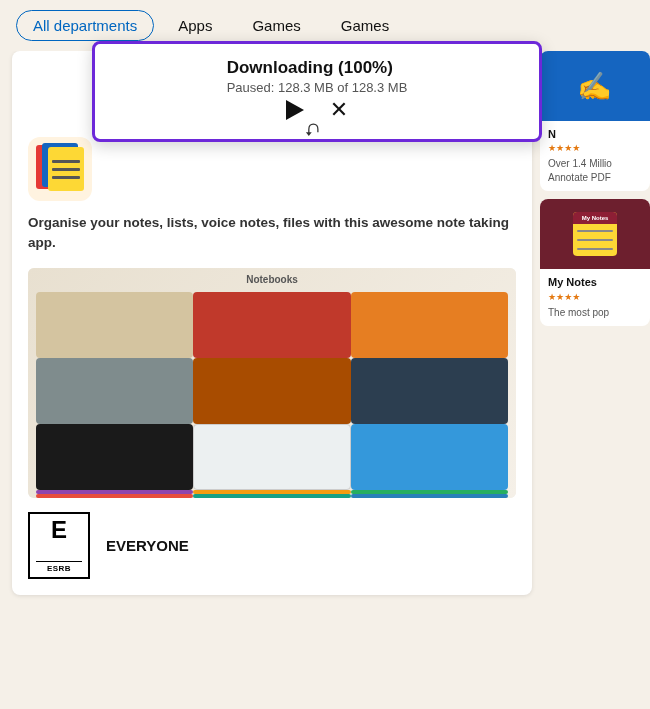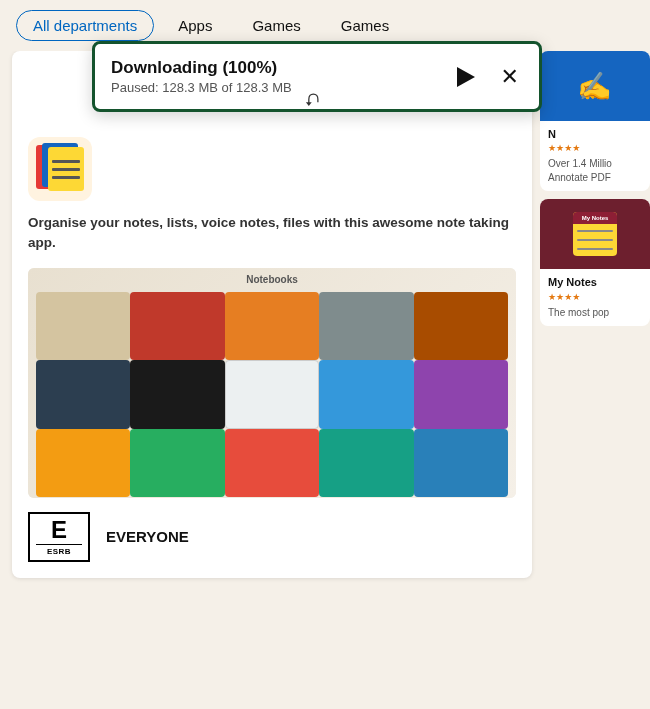--- a/index.html
+++ b/index.html
@@ -65,27 +65,28 @@
     }
 
     
     .download-popup {
       position: absolute;
       top: -10px;
       left: 80px;
       right: -10px;
       background: #fff;
       border-radius: 8px;
-      border: 3px solid #14532d;
+      border: 3px solid #6d28d9;
       padding: 14px 16px;
       z-index: 20;
       box-shadow: 0 4px 16px rgba(0,0,0,0.18);
       display: flex;
       align-items: center;
       justify-content: space-between;
+      flex-direction: column;
     }
 
     .download-info {
       display: flex;
       flex-direction: column;
     }
 
     .download-title {
       font-size: 17px;
       font-weight: 700;
@@ -229,21 +230,21 @@
       justify-content: center;
       position: relative;
     }
 
     .screenshot-mock {
       width: 100%;
       height: 100%;
       background: linear-gradient(135deg, #e8e0d0 0%, #f5f0e8 100%);
       position: relative;
       display: grid;
-      grid-template-columns: repeat(5, 1fr);
+      grid-template-columns: repeat(3, 1fr);
       grid-template-rows: repeat(3, 1fr);
       gap: 0;
       padding: 24px 8px 0 8px;
     }
 
     .mock-header {
       position: absolute;
       top: 6px;
       left: 50%;
       transform: translateX(-50%);
@@ -302,21 +303,21 @@
     }
 
     .esrb-label {
       font-size: 8px;
       font-weight: 700;
       letter-spacing: 0.5px;
       border-top: 1.5px solid #000;
       width: 100%;
       text-align: center;
       padding-top: 2px;
-      margin-top: 2px;
+      margin-top: 19px;
     }
 
     .esrb-text {
       font-size: 15px;
       font-weight: 700;
       color: #111;
     }
 
     
     .bottom-desc {

